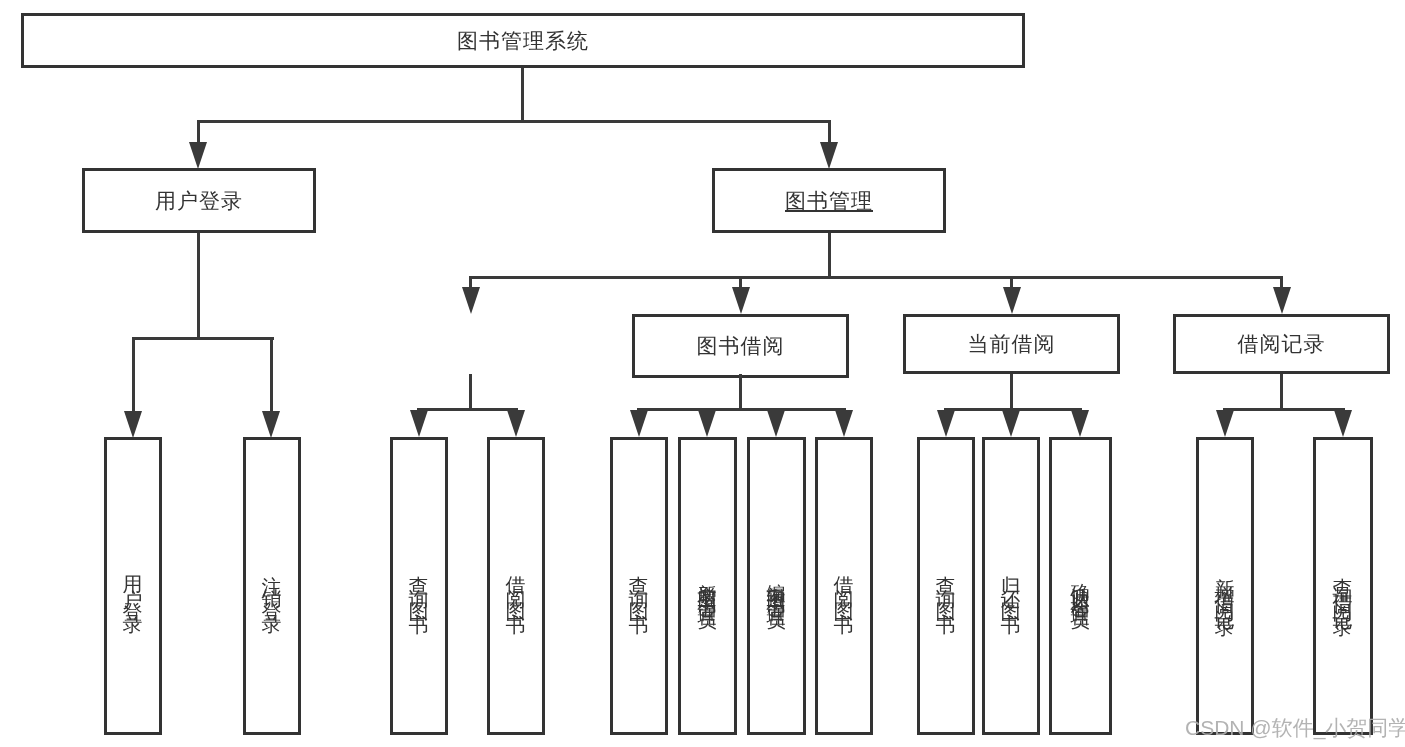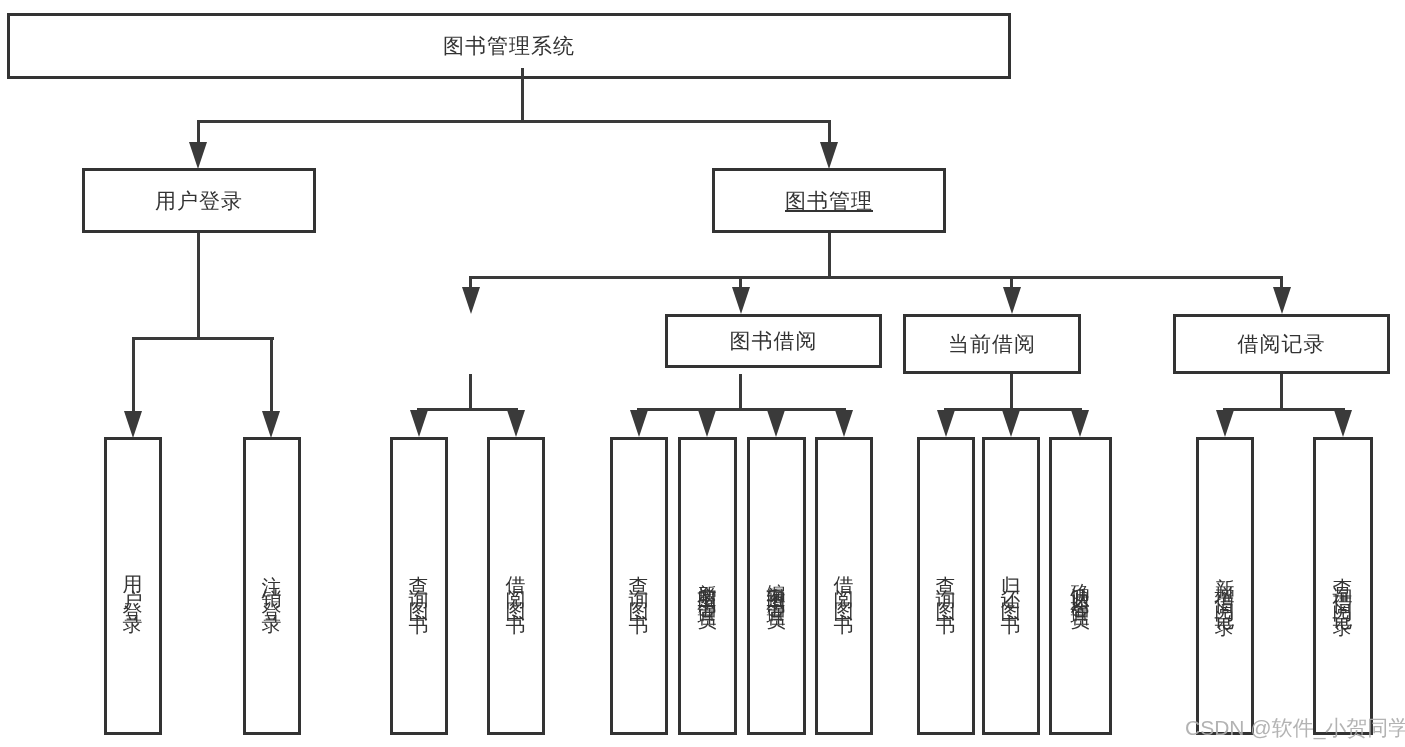--- a/index.html
+++ b/index.html
@@ -28,21 +28,21 @@
   .watermark{
     position:absolute;left:1185px;top:714px;z-index:10;
     font-size:21px;color:rgba(172,172,172,0.92);white-space:nowrap;
   }
 </style>
 </head>
 <body>
 
 <div id="canvas">
 
-  <div class="box" style="left:7px;top:13px;width:1004px;height:66px;">
+  <div class="box" style="left:21px;top:13px;width:1004px;height:55px;">
     <span class="hlabel">图书管理系统</span>
   </div>
 
   <div class="vline" style="left:521px;top:68px;height:54px;"></div>
   <div class="hline" style="left:197px;top:120px;width:634px;"></div>
   <div class="vline" style="left:197px;top:120px;height:26px;"></div>
   <div class="arrow" style="left:189px;top:142px;"></div>
   <div class="vline" style="left:828px;top:120px;height:26px;"></div>
   <div class="arrow" style="left:820px;top:142px;"></div>
 
@@ -64,24 +64,24 @@
   <div class="hline" style="left:469px;top:276px;width:813px;"></div>
   <div class="vline" style="left:469px;top:276px;height:16px;"></div>
   <div class="arrow" style="left:462px;top:287px;"></div>
   <div class="vline" style="left:739px;top:276px;height:16px;"></div>
   <div class="arrow" style="left:732px;top:287px;"></div>
   <div class="vline" style="left:1010px;top:276px;height:16px;"></div>
   <div class="arrow" style="left:1003px;top:287px;"></div>
   <div class="vline" style="left:1280px;top:276px;height:16px;"></div>
   <div class="arrow" style="left:1273px;top:287px;"></div>
 
-  <div class="box" style="left:632px;top:314px;width:217px;height:54px;margin-left:33px;">
+  <div class="box" style="left:632px;top:314px;width:217px;height:64px;">
     <span class="hlabel">图书借阅</span>
   </div>
-  <div class="box" style="left:903px;top:314px;width:178px;height:60px;">
+  <div class="box" style="left:903px;top:314px;width:217px;height:60px;">
     <span class="hlabel">当前借阅</span>
   </div>
   <div class="box" style="left:1173px;top:314px;width:217px;height:60px;">
     <span class="hlabel">借阅记录</span>
   </div>
 
   <div class="vline" style="left:469px;top:374px;height:34px;"></div>
   <div class="hline" style="left:417px;top:408px;width:101px;"></div>
   <div class="vline" style="left:417px;top:408px;height:8px;"></div>
   <div class="arrow" style="left:410px;top:410px;"></div>

